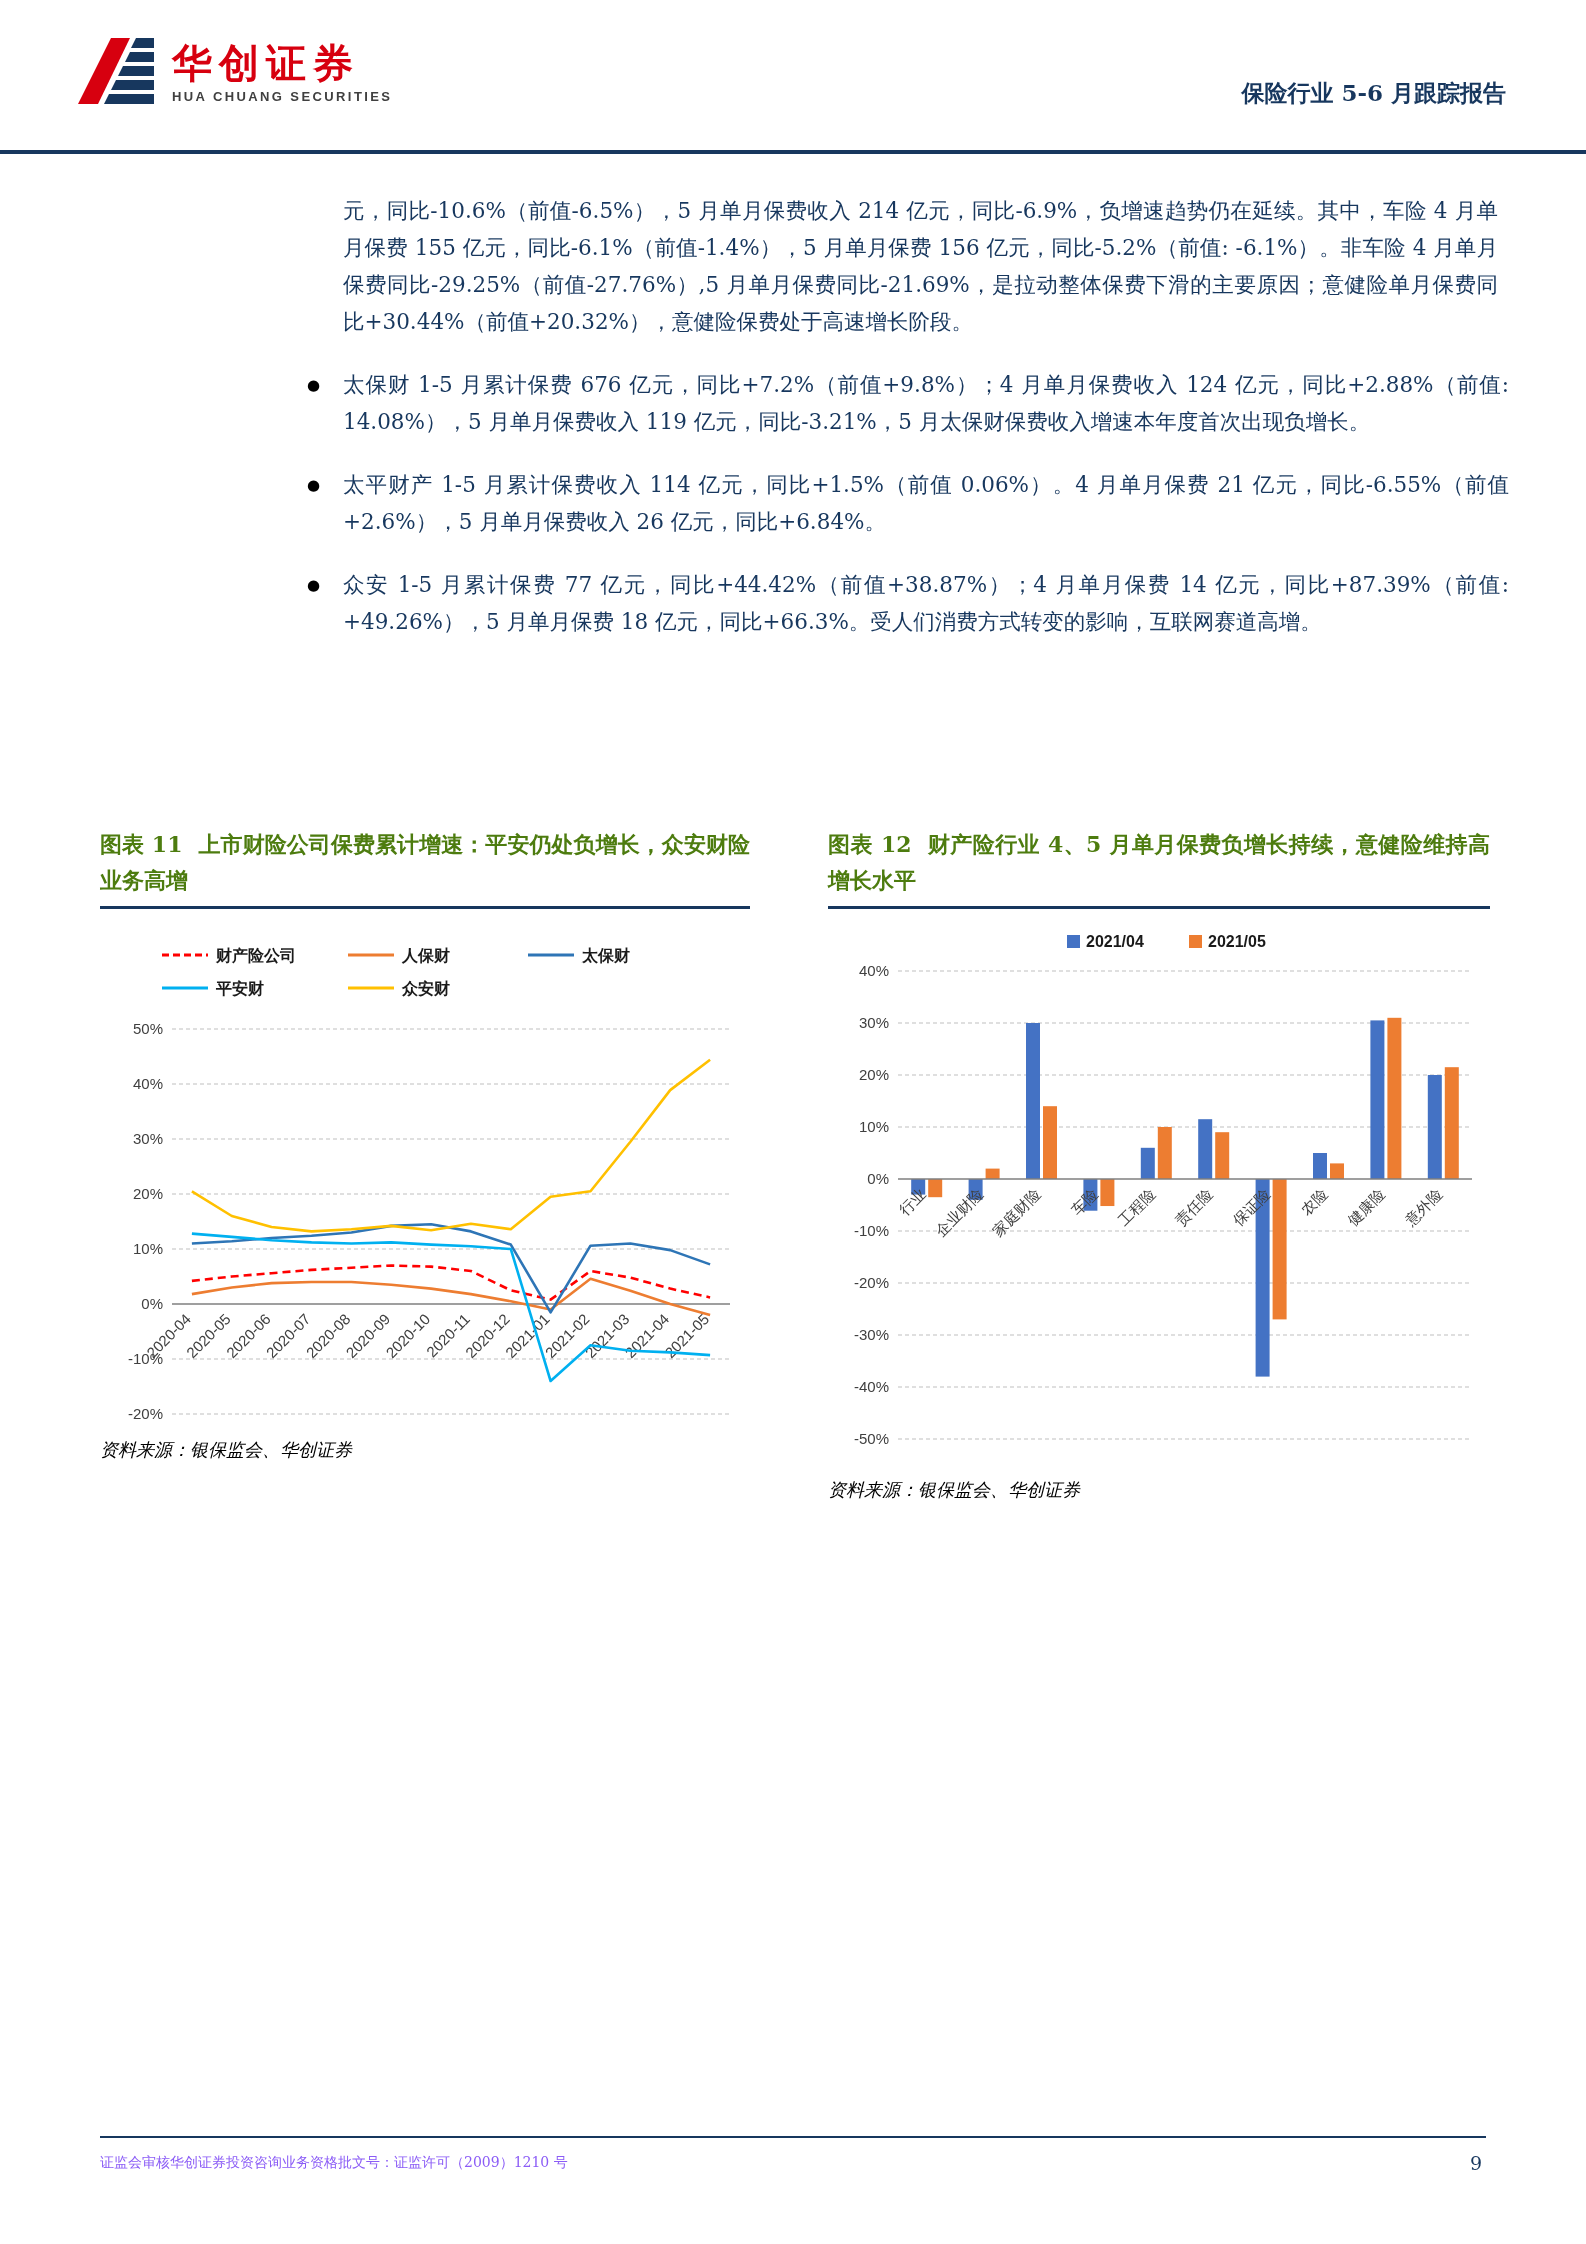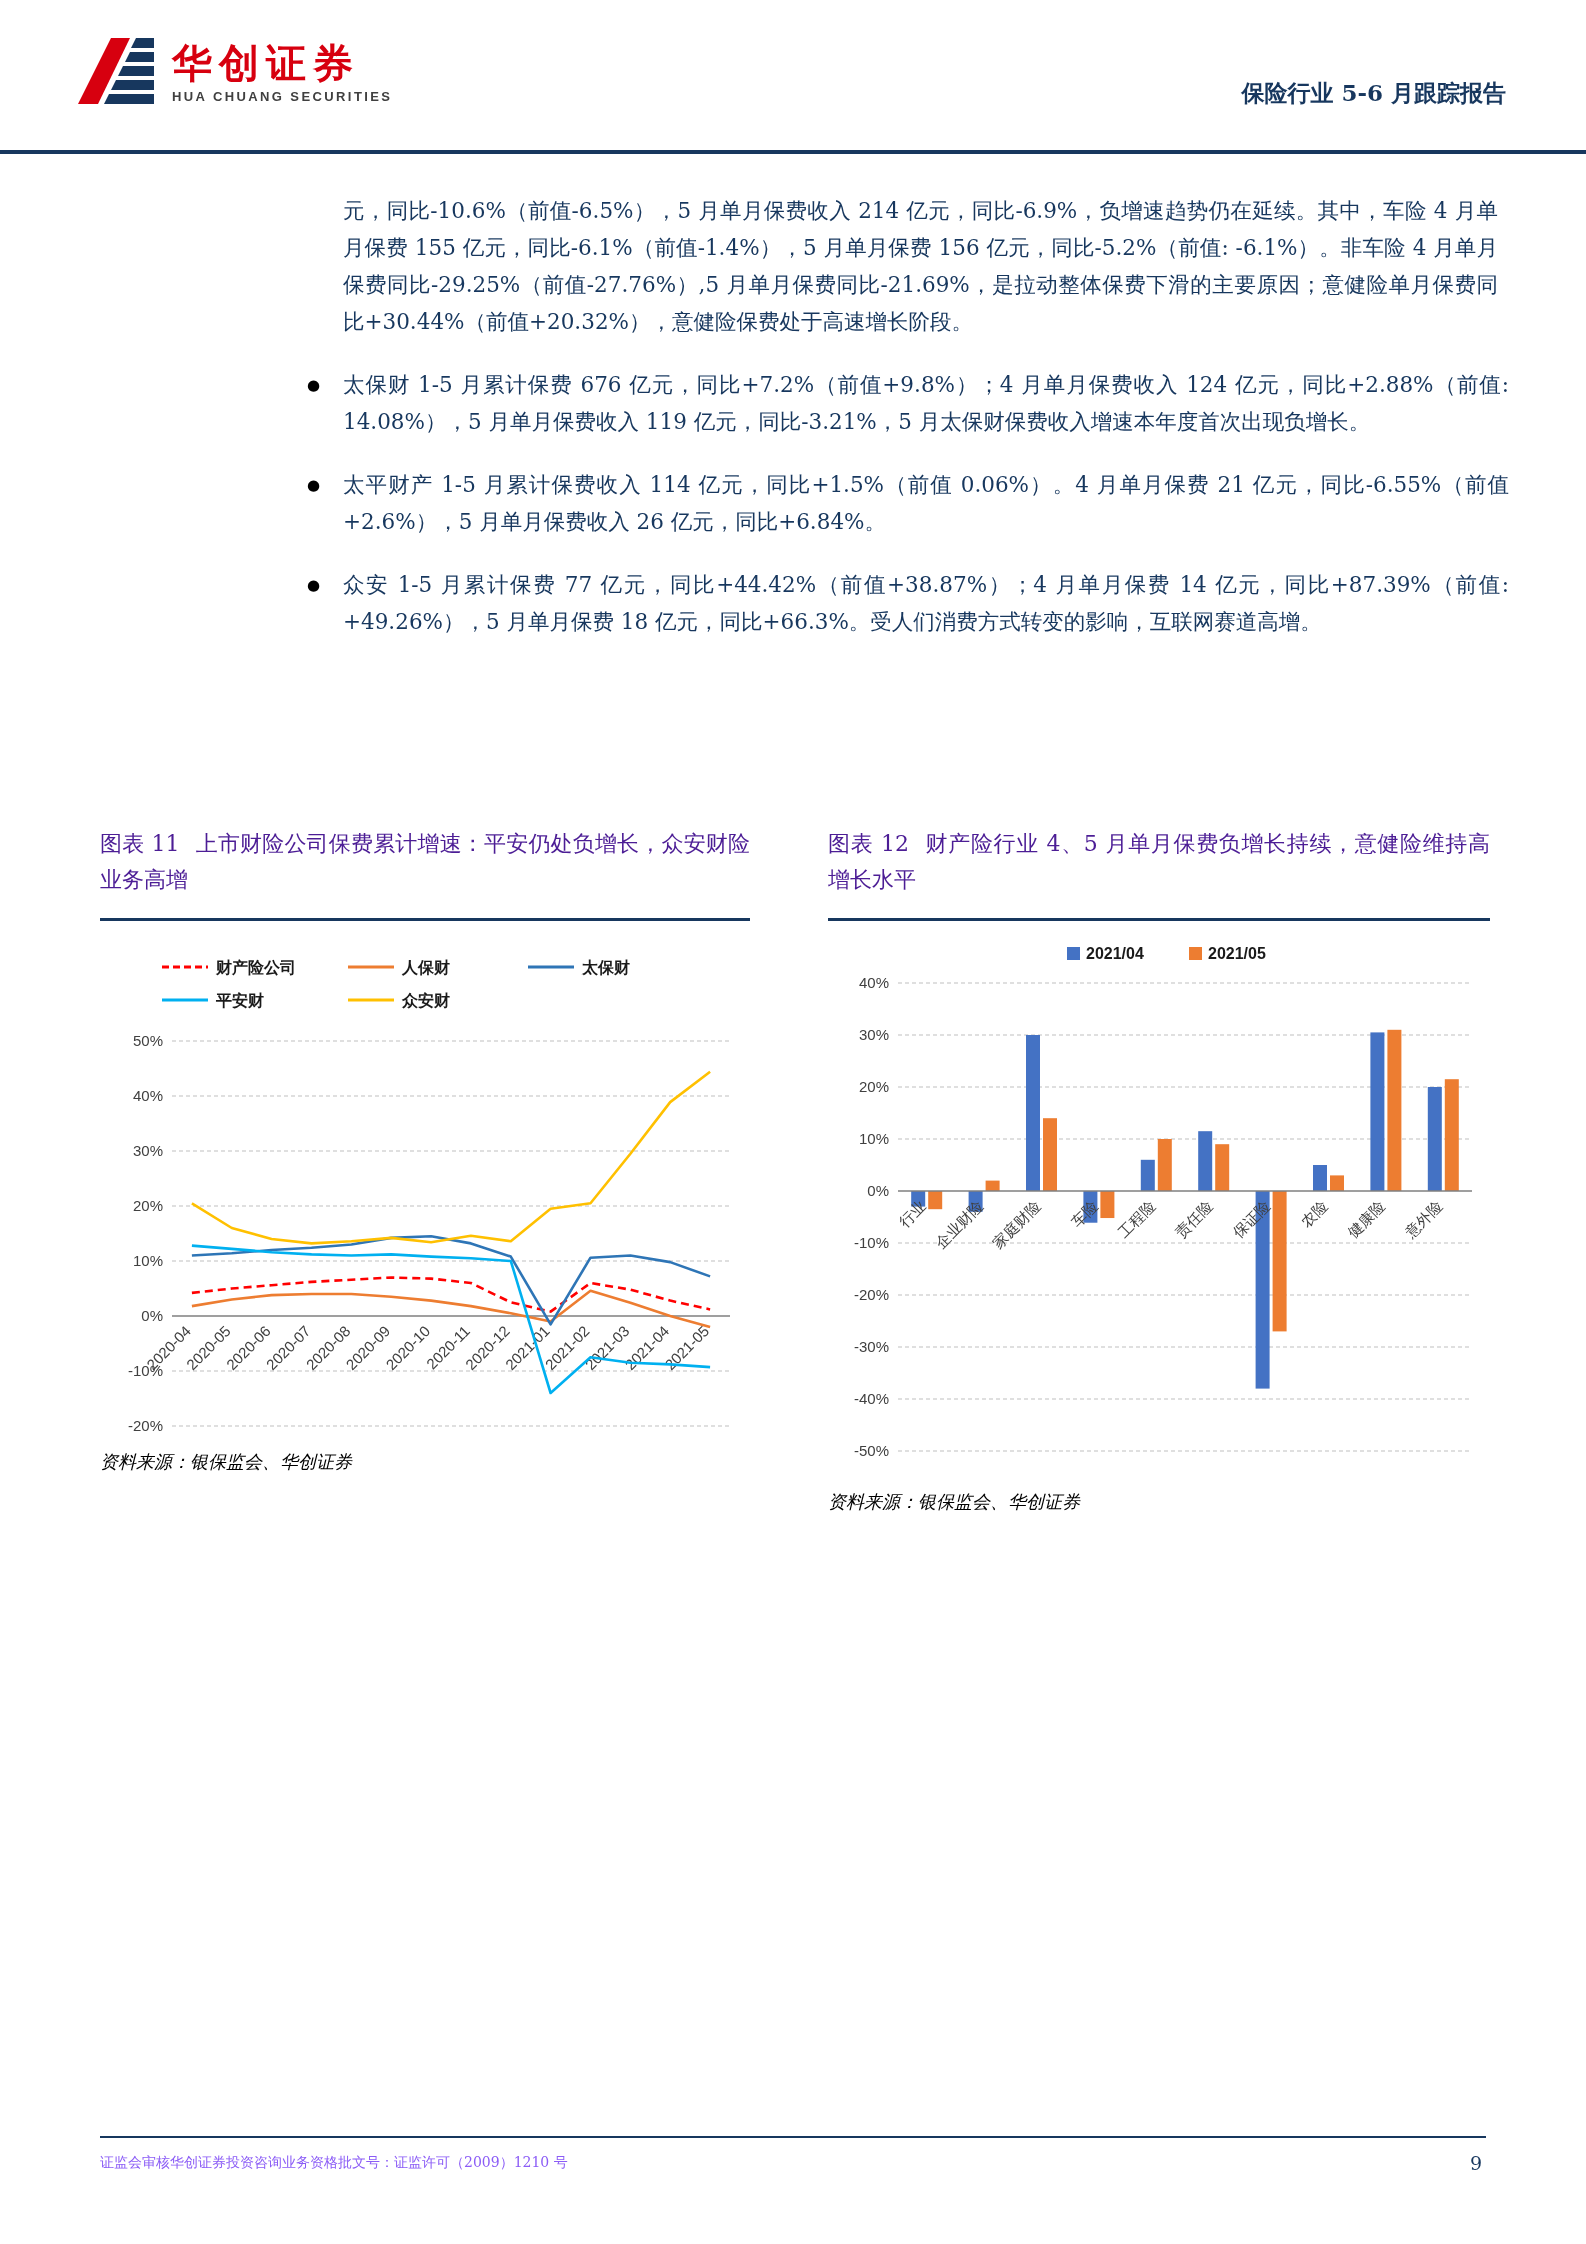--- a/index.html
+++ b/index.html
@@ -22,22 +22,22 @@
            text-align:justify;color:#17375E}
   .content .intro{margin:0 11px 26px 38px}
   .bullet-item{position:relative;padding-left:38px;margin-bottom:26px}
   .bullet-dot{position:absolute;left:2px;top:1px;color:#000;font-size:15px}
 
   
   .figures{position:absolute;top:826px;left:0;width:1586px}
   .fig{position:absolute;top:0}
   .fig-left{left:100px;width:650px}
   .fig-right{left:828px;width:662px}
-  .fig-title{font-size:22px;font-weight:normal;line-height:36px;color:#4c1d95;
-             padding-bottom:20px;border-bottom:3px solid #17375E;text-align:justify}
+  .fig-title{font-size:22px;font-weight:bold;line-height:36px;color:#4d7c0f;
+             padding-bottom:8px;border-bottom:3px solid #17375E;text-align:justify}
   .fig-label{margin-right:16px}
   svg.chart{display:block;margin-top:10px;width:100%;height:auto}
   .chart .grid{stroke:#BFBFBF;stroke-width:1;stroke-dasharray:4 3}
   .chart .zero{stroke:#7F7F7F;stroke-width:1.4}
   .chart .ylab,.chart .xlab{font-family:"Liberation Sans",sans-serif;font-size:15px;fill:#404040}
   .chart .leg{font-family:"Liberation Sans",sans-serif;font-size:16px;font-weight:600;fill:#1A1A1A}
   .source{font-size:18px;font-style:italic;color:#000000;margin-top:14px}
 
   
   .footer-rule{position:absolute;left:100px;width:1386px;top:2136px;height:2px;background:#17375E}

